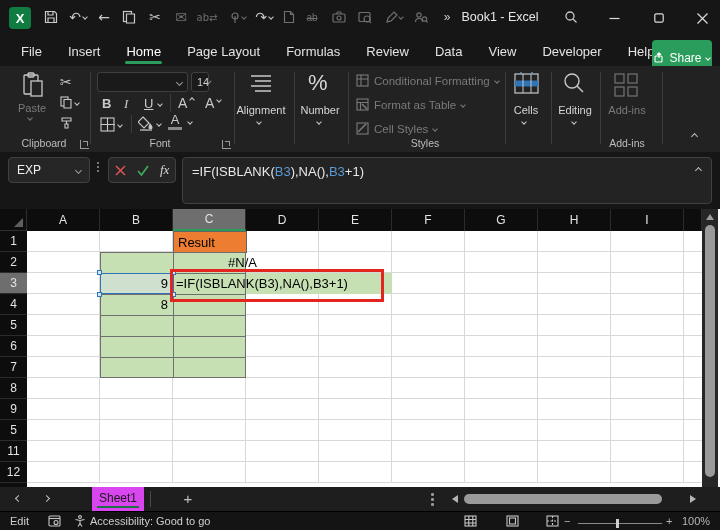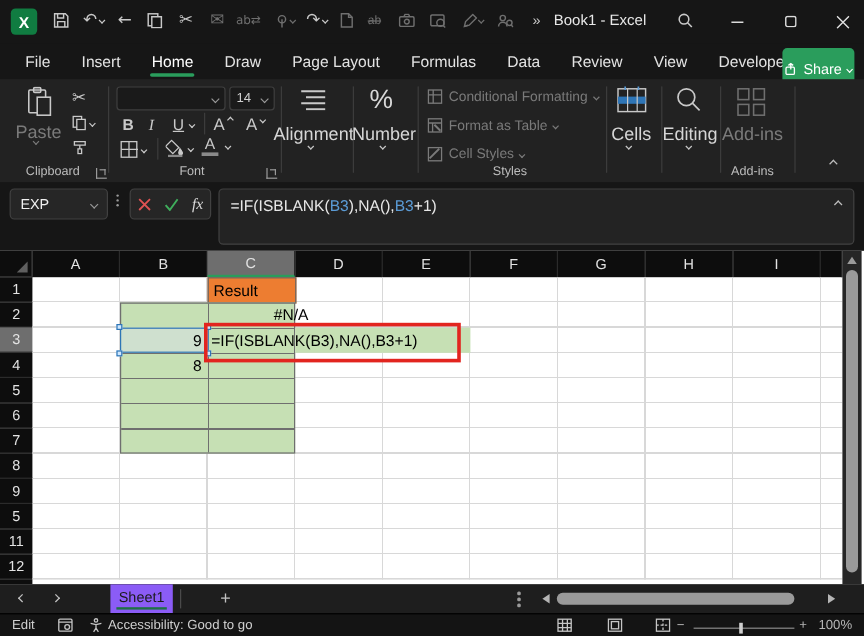--- a/index.html
+++ b/index.html
@@ -31,21 +31,21 @@
   .tab.active { color:#ffffff; }
   .tab.active::after { content:""; position:absolute; left:12px; right:12px; bottom:2px;
     height:3px; border-radius:2px; background:#2a9d5c; }
   #share-btn { right:8px; top:40px; width:60px; height:35px; background:#2a9d5c; border-radius:4px;
     color:#fff; font-size:12px; display:flex; align-items:center; justify-content:center; gap:4px; }
 
   
   #ribbon { left:0; top:66px; width:720px; height:86px; background:#222222; }
   .vsep { position:absolute; top:6px; width:1px; height:72px; background:#3c3c3c; }
   .grp-label { position:absolute; top:71px; font-size:10.5px; color:#bdbdbd; text-align:center; }
-  .rbtn-label { position:absolute; font-size:15px; color:#d6d6d6; text-align:center; }
+  .rbtn-label { position:absolute; font-size:11px; color:#d6d6d6; text-align:center; }
   .rbtn-label.dim { color:#7a7a7a; }
   .mini { position:absolute; color:#c9c9c9; font-size:12px; display:flex; align-items:center; gap:3px; }
   .mini.dim { color:#7a7a7a; }
   .combo { position:absolute; background:#1a1a1a; border:1px solid #3f3f3f; border-radius:3px;
     color:#d0d0d0; font-size:11px; display:flex; align-items:center; padding:0 5px; }
   .combo .chev { margin-left:auto; color:#9a9a9a; }
   .styles-row { position:absolute; display:flex; align-items:center; gap:5px; color:#7a7a7a; font-size:11.5px; }
   .launcher { position:absolute; width:9px; height:9px; border-left:1px solid #9a9a9a;
     border-bottom:1px solid #9a9a9a; }
   .launcher::after { content:""; position:absolute; right:1px; top:1px; width:4px; height:4px;
@@ -95,21 +95,21 @@
   .handle { position:absolute; width:5px; height:5px; background:#cfe8ff; border:1px solid #2e75b6; }
   #red-box { left:170px; top:60px; width:214px; height:33px; border:3px solid #E2251F; z-index:6; }
   #vscroll { left:702px; top:0; width:16px; height:278px; background:#262626; }
   #vscroll-up { left:4px; top:5px; width:0; height:0; border-left:4px solid transparent;
     border-right:4px solid transparent; border-bottom:6px solid #9a9a9a; }
   #vscroll-thumb { left:3px; top:16px; width:10px; height:252px; background:#9a9a9a; border-radius:5px; }
 
   
   #sheetbar { left:0; top:487px; width:720px; height:24px; background:#1e1e1e; }
   .nav-chev { position:absolute; top:9px; color:#c2c2c2; }
-  #sheet-tab { left:92px; top:0; width:52px; height:24px; background:#8b5cf6; color:#1a1a1a;
+  #sheet-tab { left:92px; top:0; width:52px; height:24px; background:#d946ef; color:#1a1a1a;
     font-size:12px; display:flex; align-items:center; justify-content:center; }
   #sheet-tab span { border-bottom:2.5px solid #1e7145; padding:0 2px 1px; }
   #tab-sep { left:150px; top:4px; width:1px; height:16px; background:#4a4a4a; }
   #add-sheet { left:180px; top:3px; width:16px; height:16px; color:#c2c2c2; font-size:15px;
     display:flex; align-items:center; justify-content:center; }
   #hdots { left:431px; top:6px; display:flex; flex-direction:column; gap:2.5px; }
   #hdots i { width:2.5px; height:2.5px; background:#9a9a9a; border-radius:50%; }
   #hs-left { left:452px; top:8px; width:0; height:0; border-top:4.5px solid transparent;
     border-bottom:4.5px solid transparent; border-right:6px solid #b5b5b5; }
   #hs-right { left:690px; top:8px; width:0; height:0; border-top:4.5px solid transparent;
@@ -225,25 +225,24 @@
       <svg width="11" height="11" viewBox="0 0 11 11" stroke="currentColor" stroke-width="1.2">
           <path d="M0.5 0.5l10 10M10.5 0.5l-10 10"></path>
         </svg>
     </div>
   </div>
 
   <div id="tabrow" class="abs">
     <div class="tab">File</div>
     <div class="tab">Insert</div>
     <div class="tab active">Home</div>
-    <div class="tab">Draw</div>
     <div class="tab">Page Layout</div>
     <div class="tab">Formulas</div>
+    <div class="tab">Review</div>
     <div class="tab">Data</div>
-    <div class="tab">Review</div>
     <div class="tab">View</div>
     <div class="tab">Developer</div>
     <div class="tab">Help</div>
   </div>
   <div id="share-btn" class="abs">
     <svg width="11" height="11" viewBox="0 0 11 11" fill="none" stroke="#fff" stroke-width="1.1">
         <rect x="1" y="4" width="7" height="6" rx="1"></rect>
         <path d="M5 6V1M3 2.5L5 1l2 1.5"></path>
       </svg>
     <span>Share</span>
@@ -277,21 +276,21 @@
           <path d="M6.5 5v3M5 8h3v4H5z"></path>
         </svg>
     </div>
     <div class="grp-label" style="left:8px;width:72px">Clipboard</div>
     <div class="launcher" style="left:80px;top:74px"></div>
     <div class="vsep" style="left:90px"></div>
 
     <div class="combo" style="left:97px;top:6px;width:91px;height:20px">
         <span class="chev"></span>
       </div>
-    <div class="combo" style="left:191px;top:6px;width:38px;height:20px">
+    <div class="combo" style="left:191px;top:6px;width:18px;height:20px">
         <span>14</span>
         <span class="chev"></span>
       </div>
     <div class="mini" style="left:102px;top:30px;font-weight:bold;font-size:13px">B</div>
     <div class="mini" style="left:124px;top:30px;font-style:italic;font-size:13px;font-family:'Liberation Serif',serif">I</div>
     <div class="mini" style="left:144px;top:30px;text-decoration:underline;font-size:13px">U</div>
     <div class="mini" style="left:158px;top:36px">
         <span class="chev chev-sm"></span>
       </div>
     <div style="position:absolute;left:170px;top:28px;width:1px;height:18px;background:#3c3c3c"></div>

